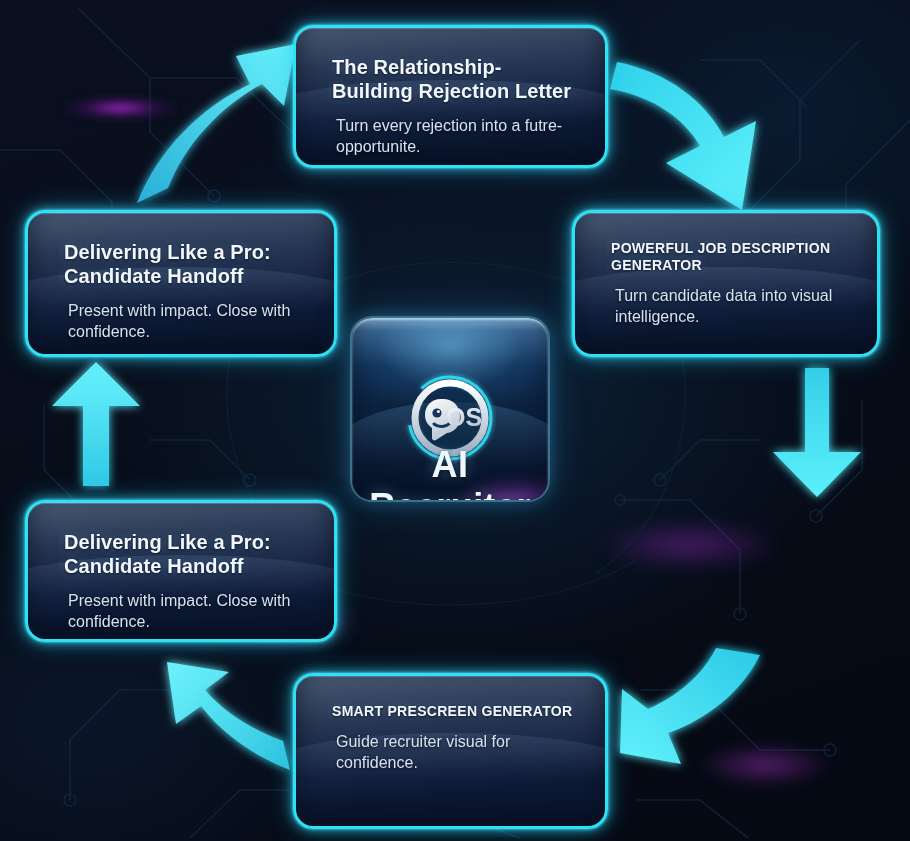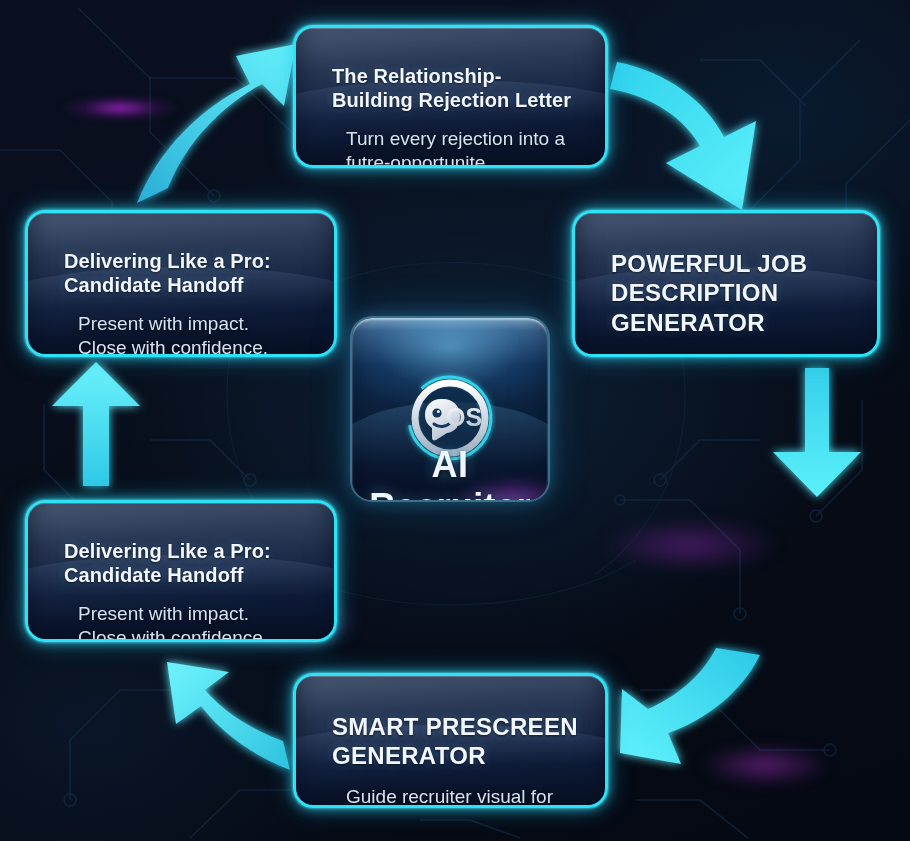--- a/index.html
+++ b/index.html
@@ -59,34 +59,34 @@
     content:"";position:absolute;left:-14%;top:38%;width:128%;height:78%;
     border-radius:50% 50% 0 0 / 34% 34% 0 0;
     background:linear-gradient(180deg, rgba(160,190,230,.13) 0%, rgba(20,40,78,.12) 38%, rgba(6,14,34,0) 100%);
     pointer-events:none;
   }
   .card-inner{position:relative;z-index:2;}
   .card-title{
     color:#f2f7ff;font-weight:bold;line-height:1.22;
     letter-spacing:.1px;
     text-shadow:0 1px 3px rgba(0,0,0,.7), 0 0 9px rgba(120,200,255,.3);
-    margin:14px 0 12px 0;
+    margin:5px 0 12px 0;
   }
   .card-title.t-sentence{font-size:20px;}
-  .card-title.t-caps{font-size:24px;letter-spacing:.3px;}
+  .card-title.t-caps{font-size:14px;letter-spacing:.3px;}
   .card-desc{
-    color:#d6e2f2;font-size:19px;line-height:1.3;margin:14px;
+    color:#d6e2f2;font-size:16px;line-height:1.3;margin:4px;
     text-shadow:0 1px 3px rgba(0,0,0,.65);
   }
 
   
   .card.pos-top        {left:293px;top:25px;width:315px;height:143px;}
   .card.pos-right-top  {left:572px;top:210px;width:308px;height:147px;}
   .card.pos-right-bot  {left:572px;top:502px;width:308px;height:142px;}
-  .card.pos-bottom     {left:293px;top:673px;width:315px;height:135px;}
+  .card.pos-bottom     {left:293px;top:673px;width:315px;height:156px;}
   .card.pos-left-bot   {left:25px;top:500px;width:312px;height:142px;}
   .card.pos-left-top   {left:25px;top:210px;width:312px;height:147px;}
 
   
   .logo-tile{
     position:absolute;left:352px;top:318px;width:196px;height:182px;
     border-radius:20px;
     background:
       radial-gradient(ellipse 150px 90px at 50% 16%, rgba(120,210,255,.45) 0%, rgba(30,80,140,.18) 48%, rgba(0,0,0,0) 74%),
       linear-gradient(180deg,#8fb9d8 0%,#3f6c96 7%,#14365c 26%,#0c2340 48%,#0a1c36 70%,#0c1730 100%);
@@ -238,20 +238,21 @@
   <div class="card pos-top">
     <div class="card-inner">
       <h3 class="card-title t-sentence">The Relationship-Building Rejection Letter</h3>
       <p class="card-desc">Turn every rejection into a futre-opportunite.</p>
     </div>
   </div>
 
   <div class="card pos-right-top">
     <div class="card-inner">
       <h3 class="card-title t-caps">POWERFUL JOB DESCRIPTION GENERATOR</h3>
+      <p class="card-desc">Turn candidate data into visual intelligence.</p>
     </div>
   </div>
 
 
   <div class="card pos-bottom">
     <div class="card-inner">
       <h3 class="card-title t-caps">SMART PRESCREEN GENERATOR</h3>
       <p class="card-desc">Guide recruiter visual for confidence.</p>
     </div>
   </div>

